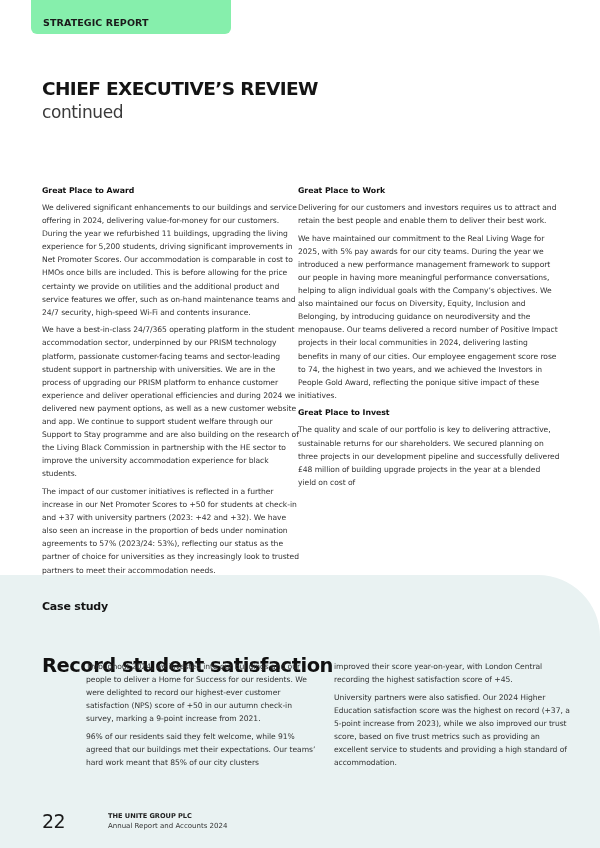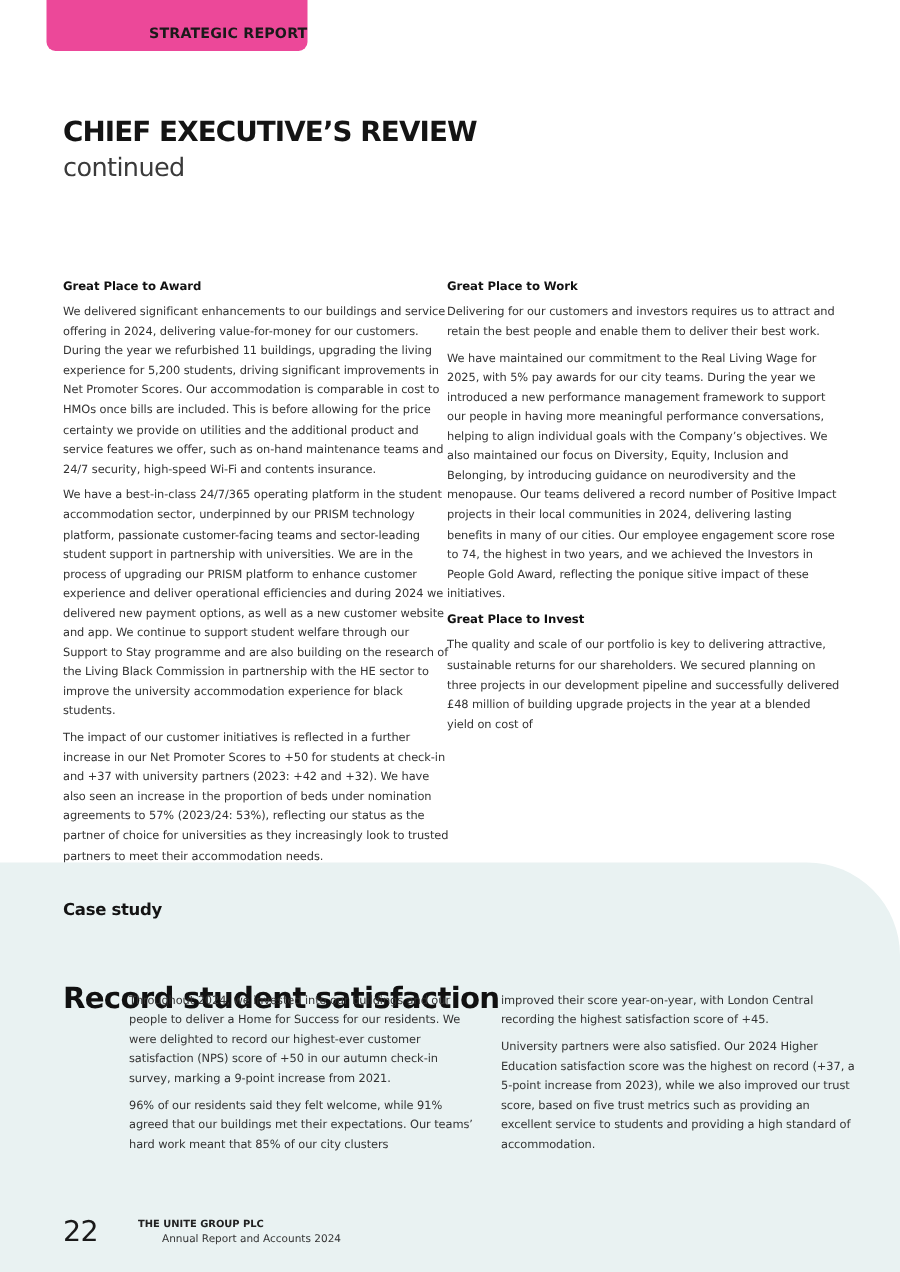--- a/index.html
+++ b/index.html
@@ -11,26 +11,25 @@
     }
     body {
       position: relative;
       font-family: "Liberation Sans", "DejaVu Sans", sans-serif;
       color: #2b2b2b;
     }
     .section-tab {
       position: absolute;
       left: 31px;
       top: 0;
-      width: 174px;
+      width: 200px;
       height: 34px;
-      background: #ec4899;
+      background: #86efac;
       border-radius: 0 0 6px 6px;
       padding: 12px 0 0 12px;
-      text-align: right;
     }
     .section-tab span {
       font-family: "DejaVu Sans", sans-serif;
       font-weight: bold;
       font-size: 9.5px;
       letter-spacing: 0.1px;
       color: #1a1a1a;
     }
     .page-heading {
       position: absolute;
@@ -123,21 +122,21 @@
       position: absolute;
       left: 42px;
       top: 810px;
       font-family: "DejaVu Sans", sans-serif;
       font-size: 19px;
       color: #1a1a1a;
       letter-spacing: -0.5px;
     }
     .footer-company {
       position: absolute;
-      left: 92px;
+      left: 108px;
       top: 812px;
       font-family: "DejaVu Sans", sans-serif;
       font-weight: bold;
       font-size: 6.6px;
       color: #222222;
     }
     .footer-report {
       position: absolute;
       left: 108px;
       top: 822px;

